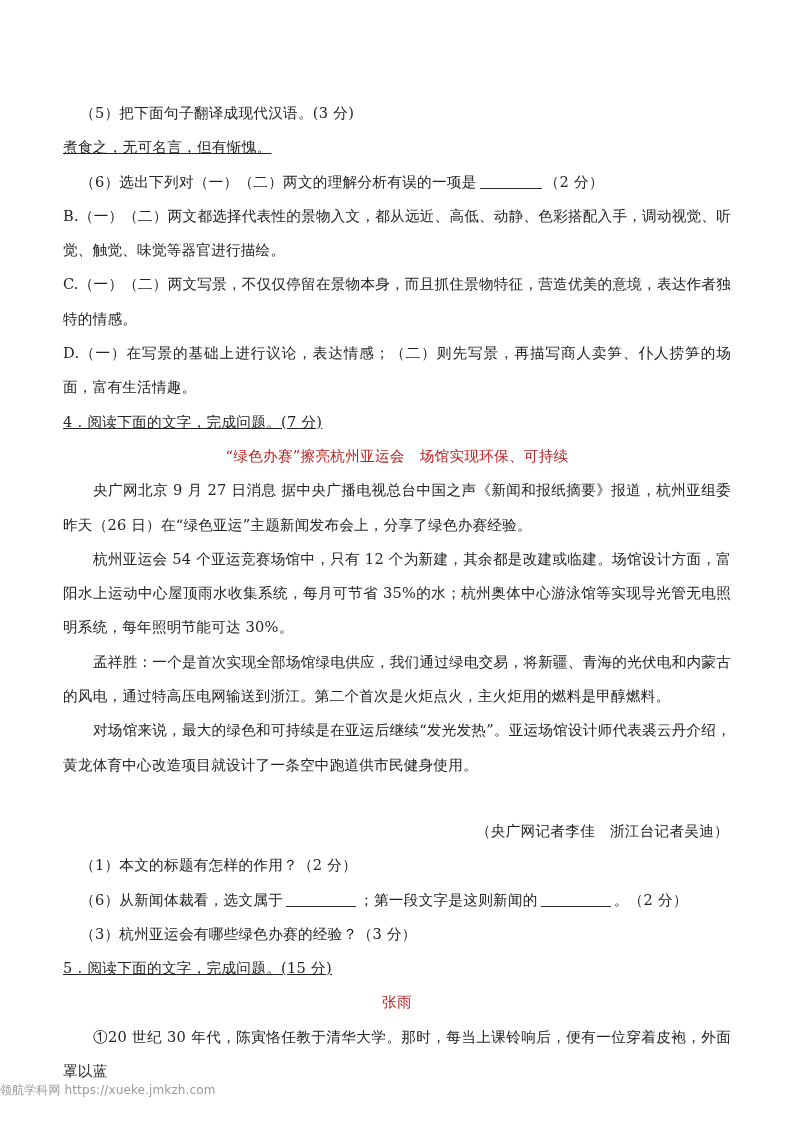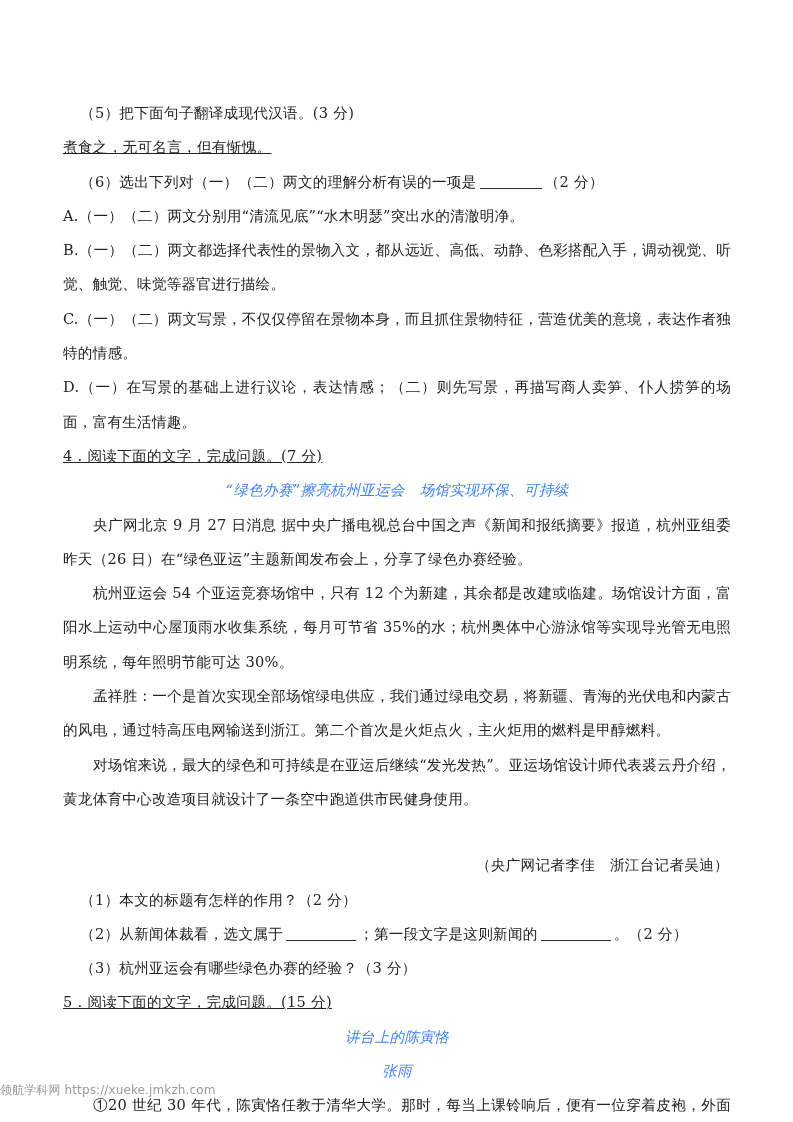--- a/index.html
+++ b/index.html
@@ -64,23 +64,22 @@
     vertical-align: -0.15em;
     margin: 0 3px;
   }
   .blank.wide { width: 70px; }
 
   
   .art-title {
     font-size: 14.6px;
     line-height: 34.3px;
     text-align: center;
-    color: #3b82f6;
+    color: #b91c1c;
     letter-spacing: 0.02em;
-    font-style: italic;
   }
 
   .footer {
     position: absolute;
     left: 0;
     top: 1082px;
     width: 793px;
     text-align: left;
     font-size: 12px;
     color: #9a9a9a;
@@ -98,21 +97,20 @@
   <div class="content">
 
     <div class="ln ind-1">（5）把下面句子翻译成现代汉语。(3 分)</div>
 
     <div class="ln ind-0">煮食之，无可名言，但有惭愧。</div>
 
     <div class="ln ind-1">
       <span>（6）选出下列对（一）（二）两文的理解分析有误的一项是</span><span class="blank"></span><span>（2 分）</span>
     </div>
 
-    <div class="flow noind opt">A.（一）（二）两文分别用“清流见底”“水木明瑟”突出水的清澈明净。</div>
 
     <div class="flow noind opt">B.（一）（二）两文都选择代表性的景物入文，都从远近、高低、动静、色彩搭配入手，调动视觉、听觉、触觉、味觉等器官进行描绘。</div>
 
     <div class="flow noind opt">C.（一）（二）两文写景，不仅仅停留在景物本身，而且抓住景物特征，营造优美的意境，表达作者独特的情感。</div>
 
     <div class="flow noind opt">D.（一）在写景的基础上进行议论，表达情感；（二）则先写景，再描写商人卖笋、仆人捞笋的场面，富有生活情趣。</div>
 
     <div class="ln ind-0" style="padding-left:0">4．阅读下面的文字，完成问题。(7 分)</div>
 
     <div class="art-title">“绿色办赛”擦亮杭州亚运会　场馆实现环保、可持续</div>
@@ -124,28 +122,27 @@
 
     <div class="flow">孟祥胜：一个是首次实现全部场馆绿电供应，我们通过绿电交易，将新疆、青海的光伏电和内蒙古的风电，通过特高压电网输送到浙江。第二个首次是火炬点火，主火炬用的燃料是甲醇燃料。</div>
 
     <div class="flow">对场馆来说，最大的绿色和可持续是在亚运后继续“发光发热”。亚运场馆设计师代表裘云丹介绍，黄龙体育中心改造项目就设计了一条空中跑道供市民健身使用。</div>
 
     <div class="ln right">（央广网记者李佳　浙江台记者吴迪）</div>
 
     <div class="ln ind-1">（1）本文的标题有怎样的作用？（2 分）</div>
 
     <div class="ln ind-1">
-      <span>（2）从新闻体裁看，选文属于</span><span class="blank wide"></span><span>；第一段文字是这则新闻的</span><span class="blank wide"></span><span>。（2 分）</span>
+      <span>（6）从新闻体裁看，选文属于</span><span class="blank wide"></span><span>；第一段文字是这则新闻的</span><span class="blank wide"></span><span>。（2 分）</span>
     </div>
 
     <div class="ln ind-1">（3）杭州亚运会有哪些绿色办赛的经验？（3 分）</div>
 
     <div class="ln ind-0" style="padding-left:0">5．阅读下面的文字，完成问题。(15 分)</div>
 
-    <div class="art-title">讲台上的陈寅恪</div>
 
     <div class="art-title">张雨</div>
 
     <div class="flow">①20 世纪 30 年代，陈寅恪任教于清华大学。那时，每当上课铃响后，便有一位穿着皮袍，外面罩以蓝</div>
 
   </div>
 
   <div class="footer">
     <span>领航学科网</span>
     <span class="site">https://xueke.jmkzh.com</span>

